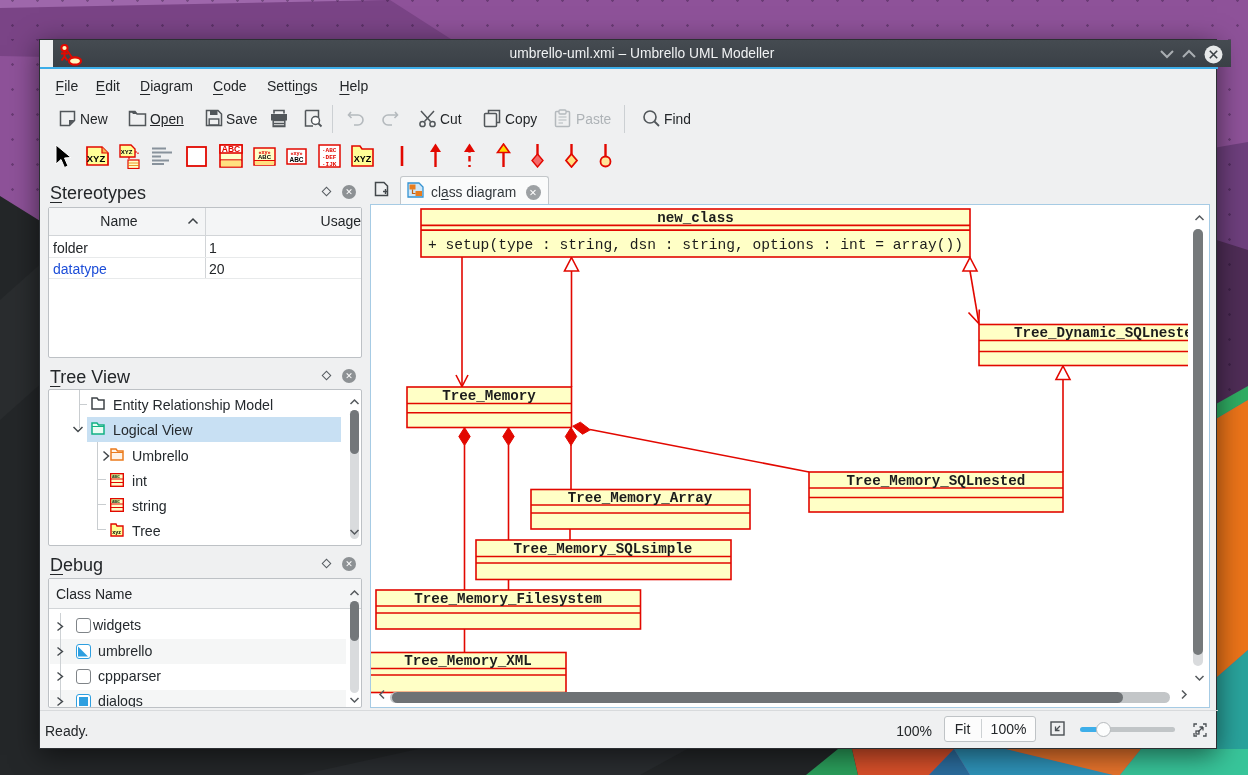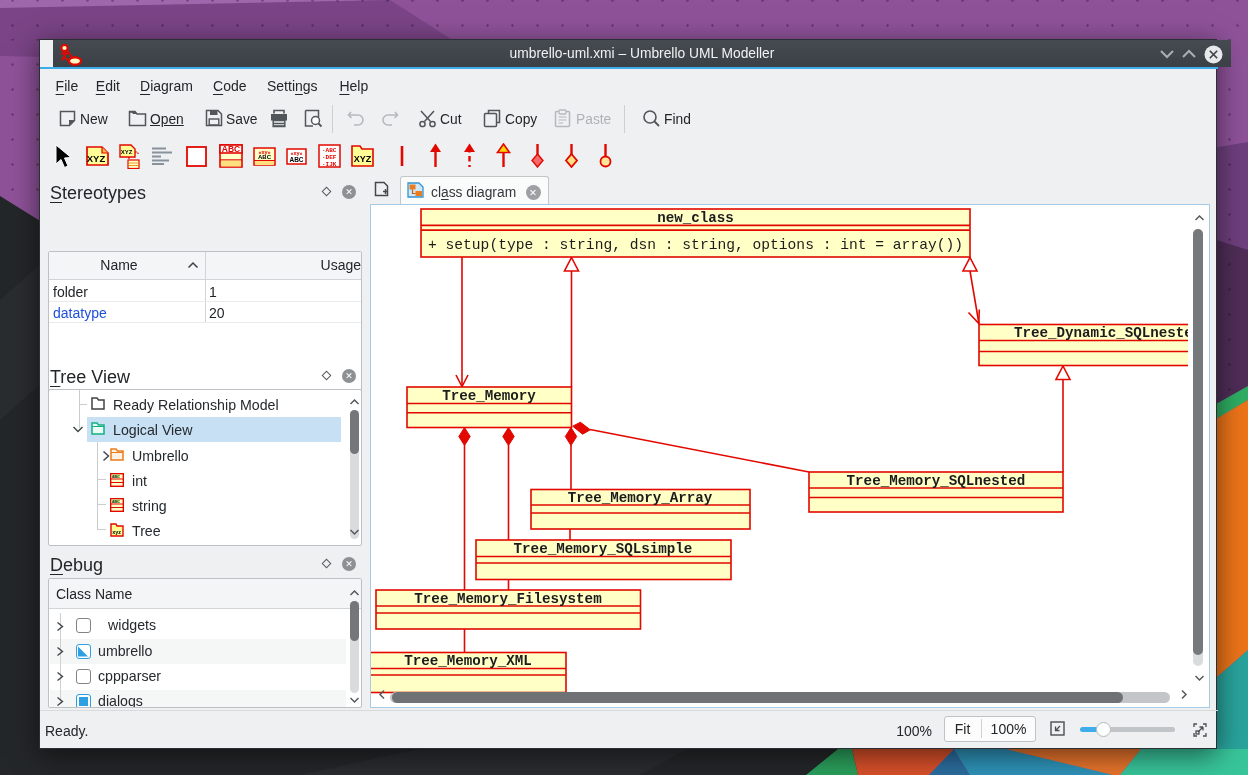--- a/index.html
+++ b/index.html
@@ -218,21 +218,21 @@
         <path d="M10.5 11 L16 17.5 L10.5 24 L5 17.5 Z" fill="#ffe080" stroke="#e20800" stroke-width="1.8"></path>
     </svg>
     <svg class="abs" style="left:555px;top:103px;" width="21" height="25" viewBox="0 0 21 25">
       <path d="M10.5 1 V15" stroke="#e20800" stroke-width="2.4"></path>
         <circle cx="10.5" cy="18.5" r="5" fill="#ffe59a" stroke="#e20800" stroke-width="1.8"></circle>
     </svg>
 
     <div class="dockhdr" style="left:10px;top:143px;"><u>S</u>tereotypes</div>
     <div class="ddia" style="left:283px;top:148px;"></div>
     <div class="dclose" style="left:302px;top:145px;"></div>
-    <div class="frame" style="left:8px;top:167px;width:314px;height:151px;margin-top:44px;">
+    <div class="frame" style="left:8px;top:167px;width:314px;height:151px;">
       <div class="abs" style="left:0;top:0;width:312px;height:28px;background:#f4f5f6;border-bottom:1px solid #d2d5d8;"></div>
       <div class="abs" style="left:156px;top:0;width:1px;height:71px;background:#d2d5d8;"></div>
       <div class="abs" style="left:0px;top:5px;width:140px;text-align:center;font-size:14px;color:#232629;">Name</div>
       <div class="abs" style="left:138px;top:9px;">
           <svg width="12" height="8" viewBox="0 0 12 8">
             <path d="M1.5 6.5 L6 2 L10.5 6.5" stroke="#3c4145" stroke-width="1.5" fill="none"></path>
           </svg>
         </div>
       <div class="abs" style="left:156px;top:5px;width:156px;text-align:right;font-size:14px;color:#232629;">Usage</div>
       <div class="abs" style="left:0;top:49px;width:312px;height:1px;background:#e8eaeb;"></div>
@@ -253,21 +253,21 @@
       <div class="abs" style="left:48px;top:51px;width:1px;height:89px;background:#c9cdd0;"></div>
       <div class="abs" style="left:48px;top:89px;width:9px;height:1px;background:#c9cdd0;"></div>
       <div class="abs" style="left:48px;top:114px;width:9px;height:1px;background:#c9cdd0;"></div>
       <div class="abs" style="left:48px;top:139px;width:9px;height:1px;background:#c9cdd0;"></div>
 
       <div class="abs" style="left:42px;top:6.5px;">
           <svg width="14" height="13" viewBox="0 0 14 13">
             <path d="M1 3.5 V1 H6 L7.5 3 H13 V12 H1 Z" fill="none" stroke="#3e4347" stroke-width="1.5"></path>
           </svg>
         </div>
-      <div class="treetxt" style="left:64px;top:6.5px;">Ready Relationship Model</div>
+      <div class="treetxt" style="left:64px;top:6.5px;">Entity Relationship Model</div>
 
       <div class="abs" style="left:38px;top:27px;width:254px;height:25px;background:#c8e0f3;"></div>
       <div class="abs" style="left:23px;top:35px;">
           <svg width="12" height="9" viewBox="0 0 12 9">
             <path d="M1.5 2 L6 6.5 L10.5 2" stroke="#43484c" stroke-width="1.5" fill="none"></path>
           </svg>
         </div>
       <div class="abs" style="left:42px;top:32px;">
           <svg width="14" height="13" viewBox="0 0 14 13">
             <path d="M1 3.5 V1 H6 L7.5 3 H13 V12 H1 Z" fill="#eafcf3" stroke="#12b185" stroke-width="1.5"></path>
@@ -340,21 +340,21 @@
       <div class="abs" style="left:1px;top:59.5px;width:296px;height:25.5px;background:#f5f6f6;"></div>
       <div class="abs" style="left:1px;top:110.5px;width:296px;height:18px;background:#f5f6f6;"></div>
       <div class="abs" style="left:11px;top:34px;width:1px;height:90px;background:#cdd1d4;"></div>
 
       <div class="abs" style="left:6px;top:42px;">
           <svg width="10" height="11" viewBox="0 0 10 11">
             <path d="M2.5 1.5 L7.5 5.5 L2.5 9.5" stroke="#43484c" stroke-width="1.4" fill="none"></path>
           </svg>
         </div>
       <div class="abs" style="left:27px;top:39px;width:15px;height:15px;border:1.4px solid #7f8488;border-radius:3px;background:#fff;"></div>
-      <div class="treetxt" style="left:59px;top:38px;">widgets</div>
+      <div class="treetxt" style="left:44px;top:38px;">widgets</div>
       <div class="abs" style="left:6px;top:67px;">
           <svg width="10" height="11" viewBox="0 0 10 11">
             <path d="M2.5 1.5 L7.5 5.5 L2.5 9.5" stroke="#43484c" stroke-width="1.4" fill="none"></path>
           </svg>
         </div>
       <div class="abs" style="left:27px;top:64.5px;width:15px;height:15px;border:1.4px solid #2e9fe0;border-radius:3px;background:#fff;overflow:hidden;">
           <svg width="13" height="13" viewBox="0 0 13 13">
             <path d="M1 1.5 L11 11.5 L1 11.5 Z" fill="#2e9fe0"></path>
           </svg>
         </div>

